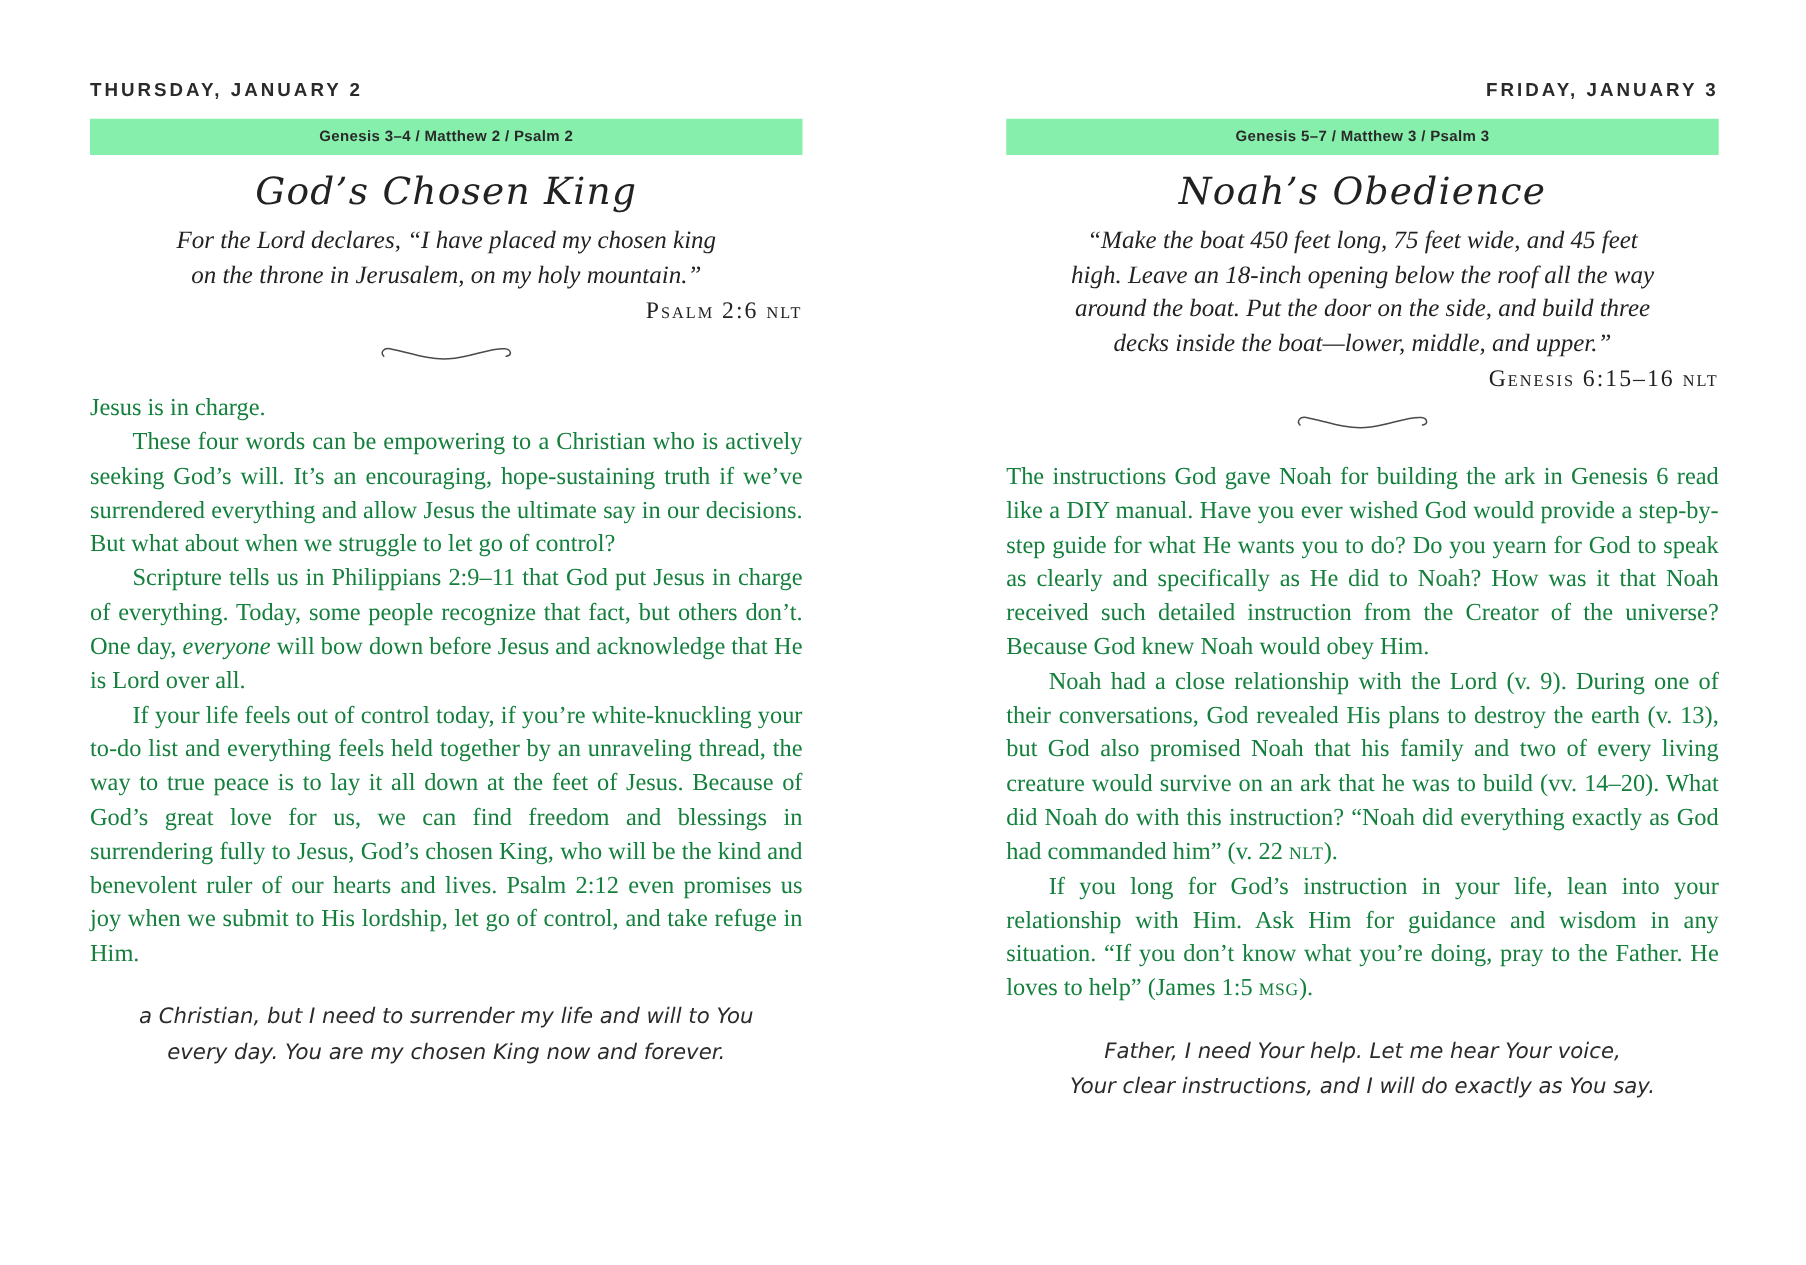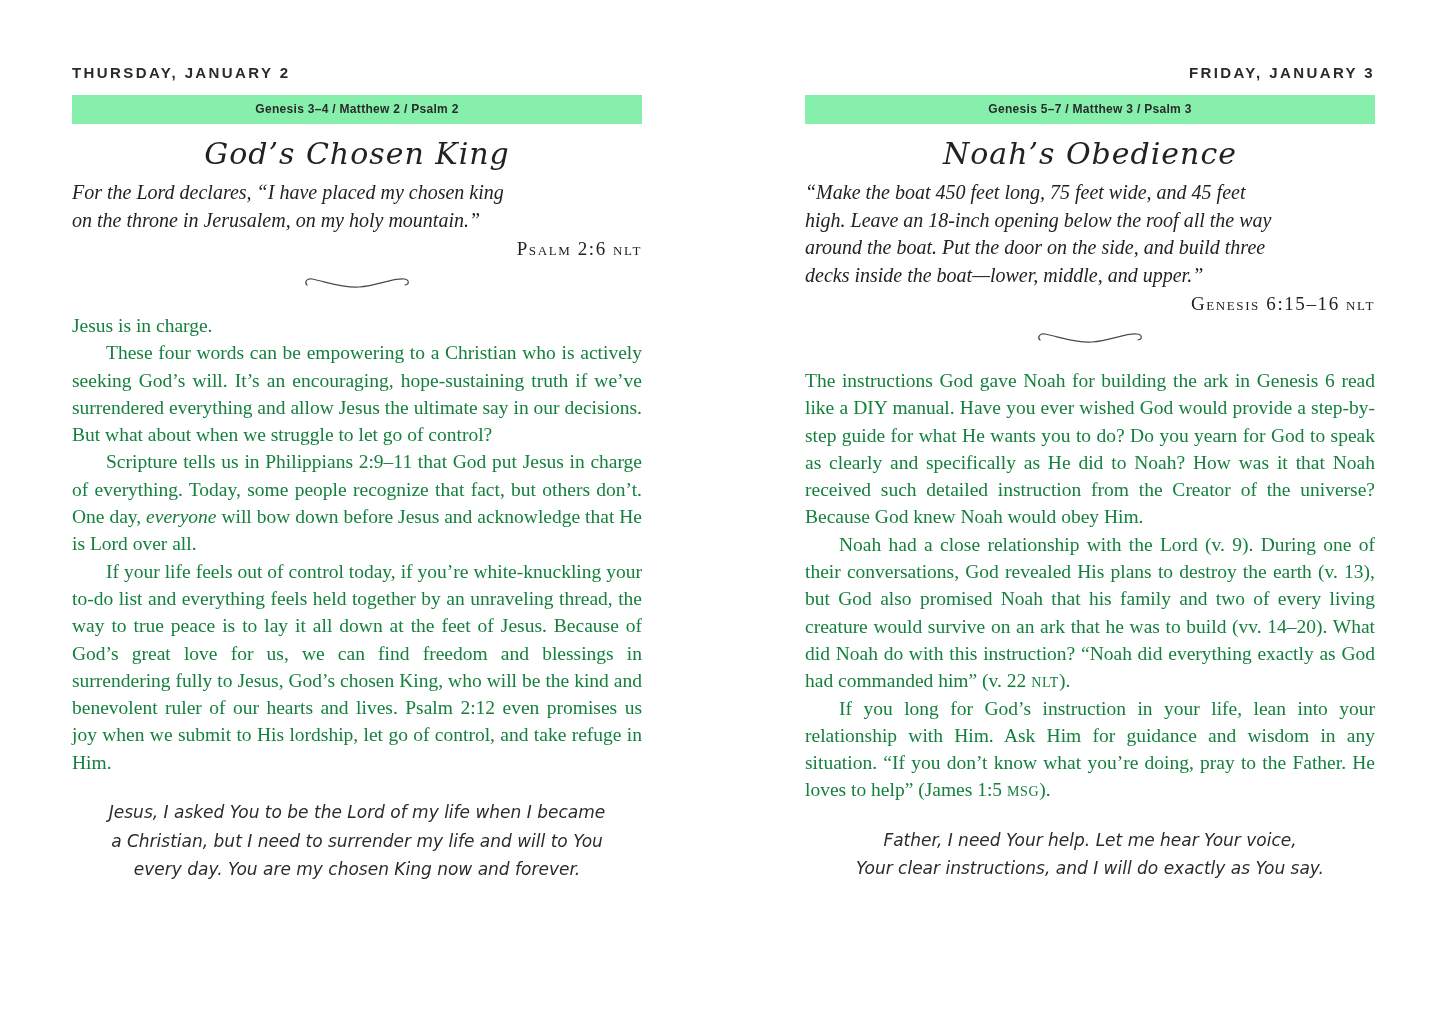--- a/index.html
+++ b/index.html
@@ -44,20 +44,21 @@
     font-family:"DejaVu Serif",serif;
     font-style:italic;
     font-weight:400;
     font-size:30px;
     letter-spacing:1px;
     color:#222;
   }
 
   .quote{
     margin-top:8px;
+    text-align:center;
     font-family:"Liberation Serif",serif;
     font-style:italic;
     font-size:20px;
     line-height:27.5px;
     color:#222;
   }
   .quote div{white-space:nowrap;}
 
   .ref{
     margin-top:4px;
@@ -122,21 +123,20 @@
     </div>
 
     <div class="body-block">
         <p class="body-para"><span>Jesus is in charge.</span></p>
         <p class="body-para indent"><span>These four words can be empowering to a Christian who is actively seeking God’s will. It’s an encouraging, hope-sustaining truth if we’ve surrendered everything and allow Jesus the ultimate say in our decisions. But what about when we struggle to let go of control?</span></p>
         <p class="body-para indent"><span>Scripture tells us in Philippians 2:9–11 that God put Jesus in charge of everything. Today, some people recognize that fact, but others don’t. One day, </span><span class="it">everyone</span><span> will bow down before Jesus and acknowledge that He is Lord over all.</span></p>
         <p class="body-para indent"><span>If your life feels out of control today, if you’re white-knuckling your to-do list and everything feels held together by an unraveling thread, the way to true peace is to lay it all down at the feet of Jesus. Because of God’s great love for us, we can find freedom and blessings in surrendering fully to Jesus, God’s chosen King, who will be the kind and benevolent ruler of our hearts and lives. Psalm 2:12 even promises us joy when we submit to His lordship, let go of control, and take refuge in Him.</span></p>
       </div>
 
     <div class="prayer">
-        <div>Jesus, I asked You to be the Lord of my life when I became</div>
         <div>a Christian, but I need to surrender my life and will to You</div>
         <div>every day. You are my chosen King now and forever.</div>
       </div>
   </div>
 
   <div class="col col-right">
     <div class="running-head">FRIDAY, JANUARY 3</div>
 
     <div class="banner">Genesis 5–7 / Matthew 3 / Psalm 3</div>
 

